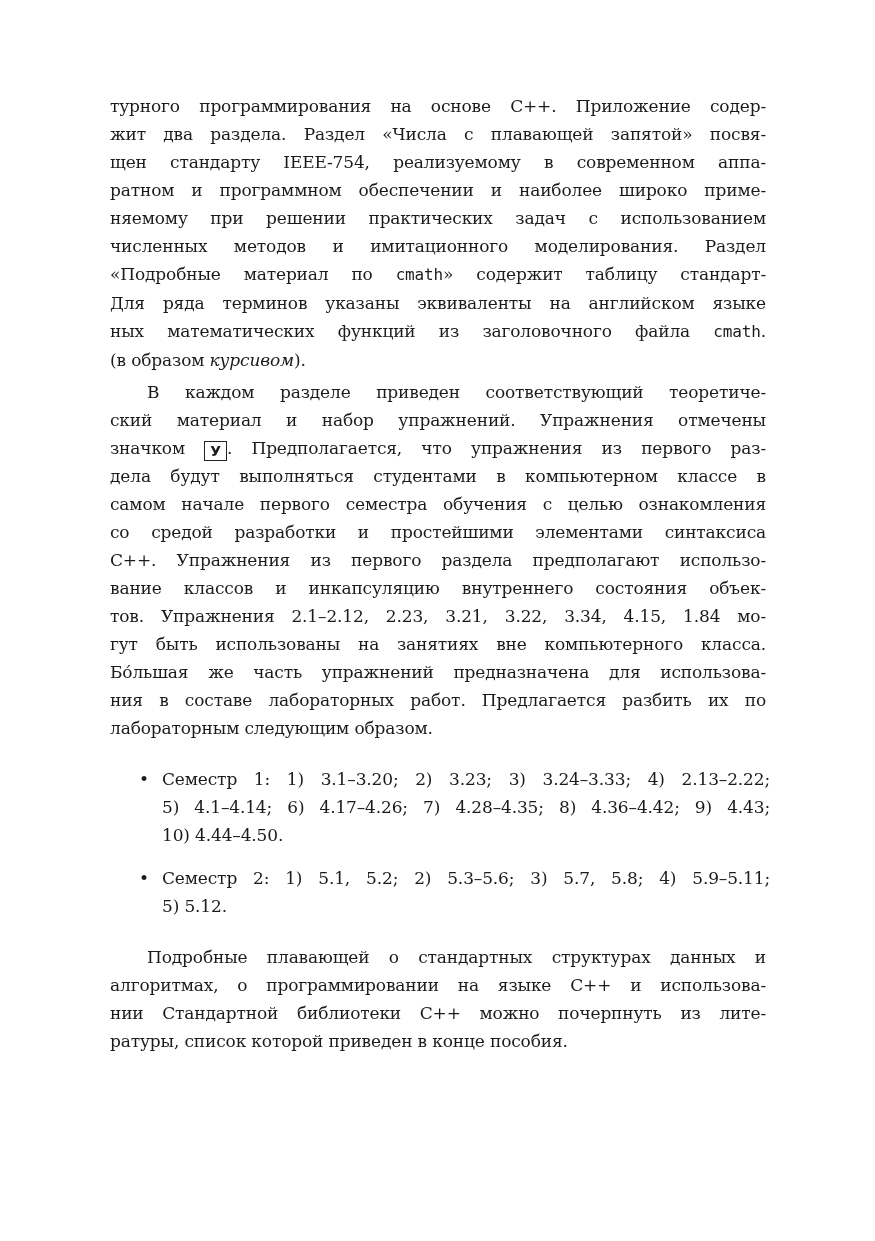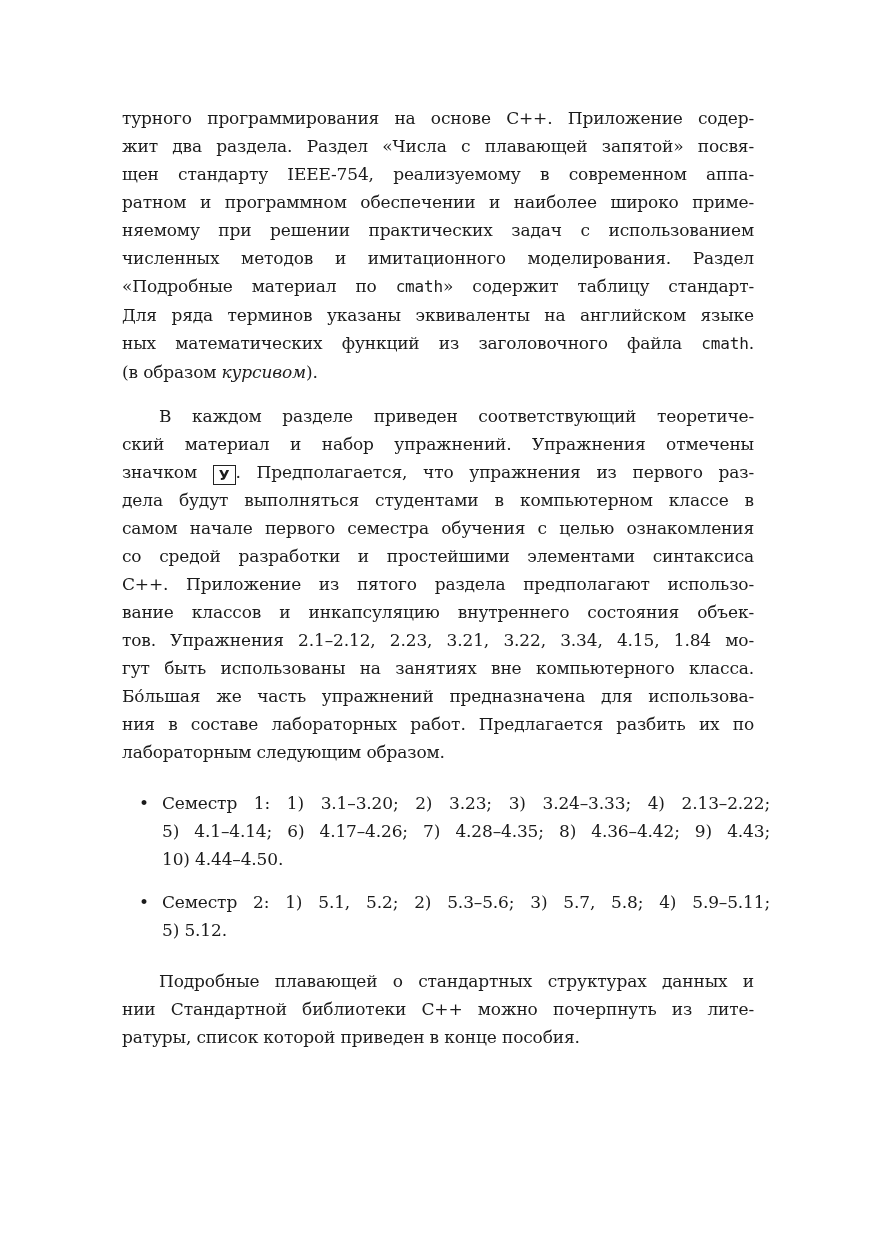--- a/index.html
+++ b/index.html
@@ -19,21 +19,21 @@
   }
   .text-block {
     position: absolute;
     left: 106px;
     top: 88px;
     width: 664px;
     font-size: 17px;
     line-height: 28px;
     letter-spacing: -0.15px;
   }
-  .paragraph { margin: 16px; }
+  .paragraph { margin: 4px; }
   .line {
     text-align: justify;
     text-align-last: justify;
     white-space: normal;
   }
   .line.last { text-align-last: left; }
   .line.first-indent { text-indent: 37px; }
   .bullet-list { margin-top: 23px; margin-bottom: 23px; }
   .list-item { position: relative; padding-left: 56px; margin-bottom: 15px; }
   .list-item:last-child { margin-bottom: 0; }
@@ -75,21 +75,21 @@
         <div class="line"><span>ных математических функций из заголовочного файла </span><span class="mono">cmath</span><span>.</span></div>
         <div class="line last"><span>(в образом </span><span class="italic">курсивом</span><span>).</span></div>
       </div>
       <div class="paragraph">
         <div class="line first-indent"><span>В каждом разделе приведен соответствующий теоретиче-</span></div>
         <div class="line"><span>ский материал и набор упражнений. Упражнения отмечены</span></div>
         <div class="line"><span>значком </span><span class="boxed">У</span><span>. Предполагается, что упражнения из первого раз-</span></div>
         <div class="line"><span>дела будут выполняться студентами в компьютерном классе в</span></div>
         <div class="line"><span>самом начале первого семестра обучения с целью ознакомления</span></div>
         <div class="line"><span>со средой разработки и простейшими элементами синтаксиса</span></div>
-        <div class="line"><span>C++. Приложение из пятого раздела предполагают использо-</span></div>
+        <div class="line"><span>C++. Упражнения из первого раздела предполагают использо-</span></div>
         <div class="line"><span>вание классов и инкапсуляцию внутреннего состояния объек-</span></div>
         <div class="line"><span>тов. Упражнения 2.1–2.12, 2.23, 3.21, 3.22, 3.34, 4.15, 1.84 мо-</span></div>
         <div class="line"><span>гут быть использованы на занятиях вне компьютерного класса.</span></div>
         <div class="line"><span>Бо́льшая же часть упражнений предназначена для использова-</span></div>
         <div class="line"><span>ния в составе лабораторных работ. Предлагается разбить их по</span></div>
         <div class="line last"><span>лабораторным следующим образом.</span></div>
       </div>
       <div class="bullet-list">
         <div class="list-item">
           <span class="bullet">•</span>
@@ -98,17 +98,18 @@
           <div class="line last"><span>10) 4.44–4.50.</span></div>
         </div>
         <div class="list-item">
           <span class="bullet">•</span>
           <div class="line"><span>Семестр 2: 1) 5.1, 5.2; 2) 5.3–5.6; 3) 5.7, 5.8; 4) 5.9–5.11;</span></div>
           <div class="line last"><span>5) 5.12.</span></div>
         </div>
       </div>
       <div class="paragraph">
         <div class="line first-indent"><span>Подробные плавающей о стандартных структурах данных и</span></div>
+        <div class="line"><span>алгоритмах, о программировании на языке C++ и использова-</span></div>
         <div class="line"><span>нии Стандартной библиотеки C++ можно почерпнуть из лите-</span></div>
         <div class="line last"><span>ратуры, список которой приведен в конце пособия.</span></div>
       </div>
     </main>
 </div>
 
 </body></html>

